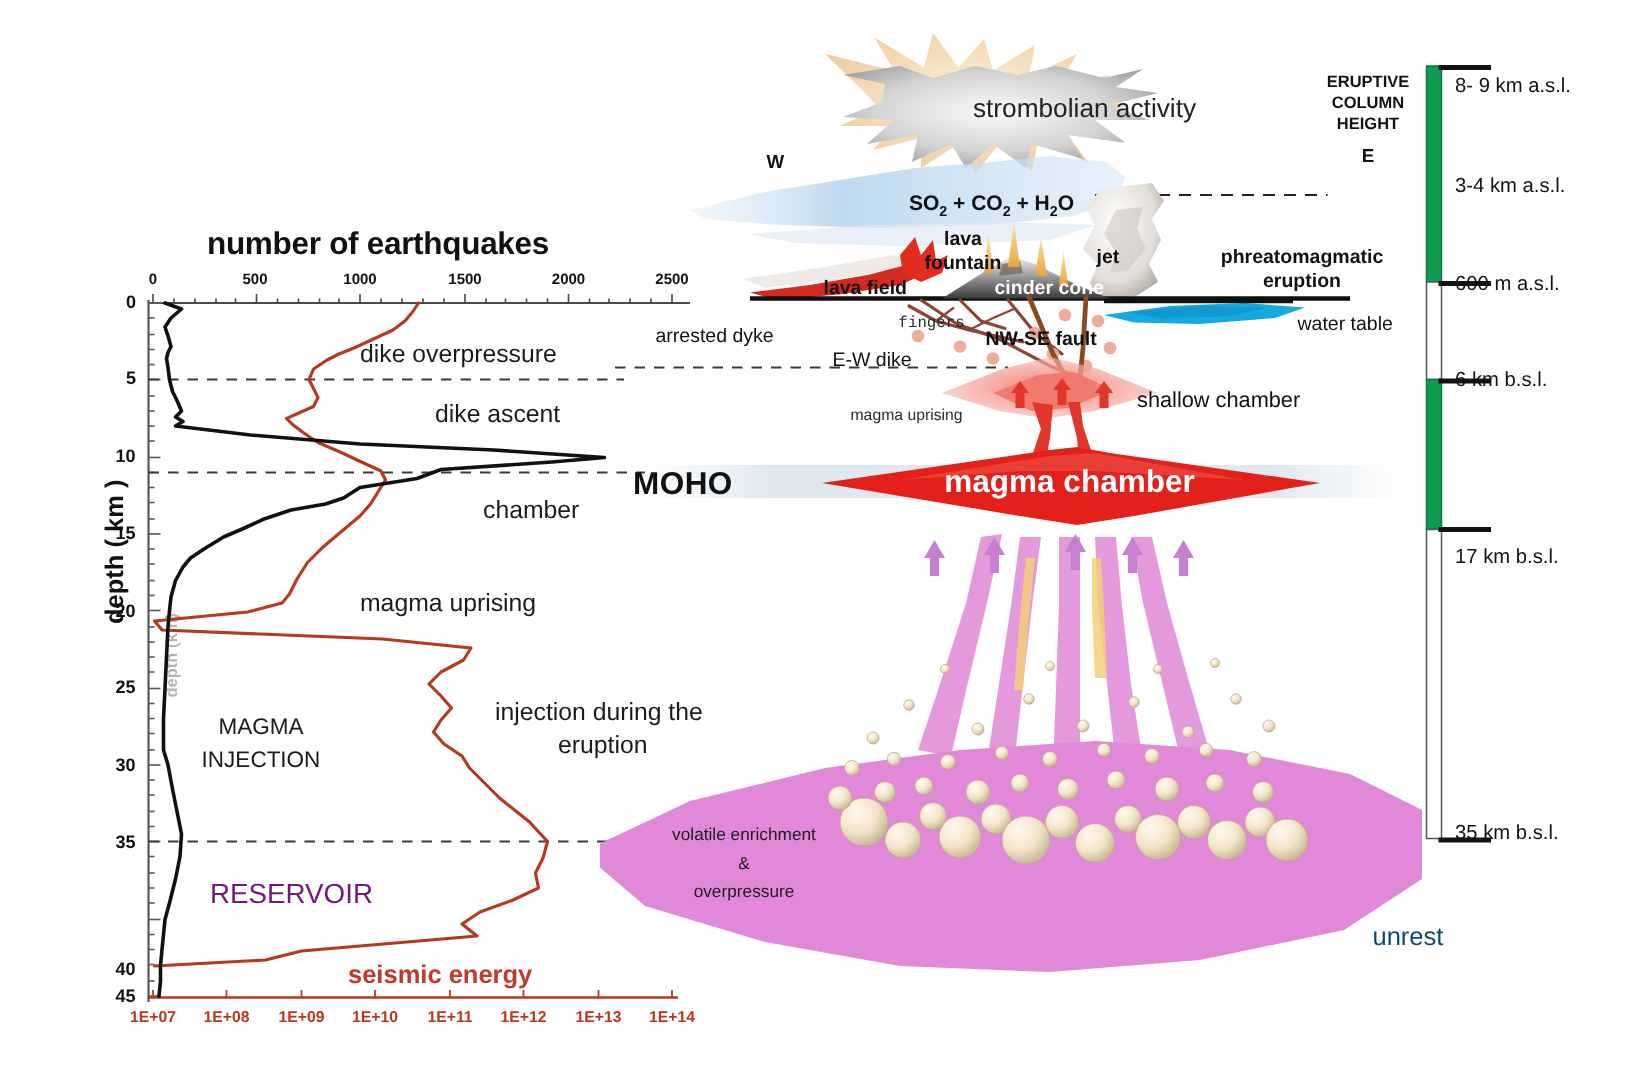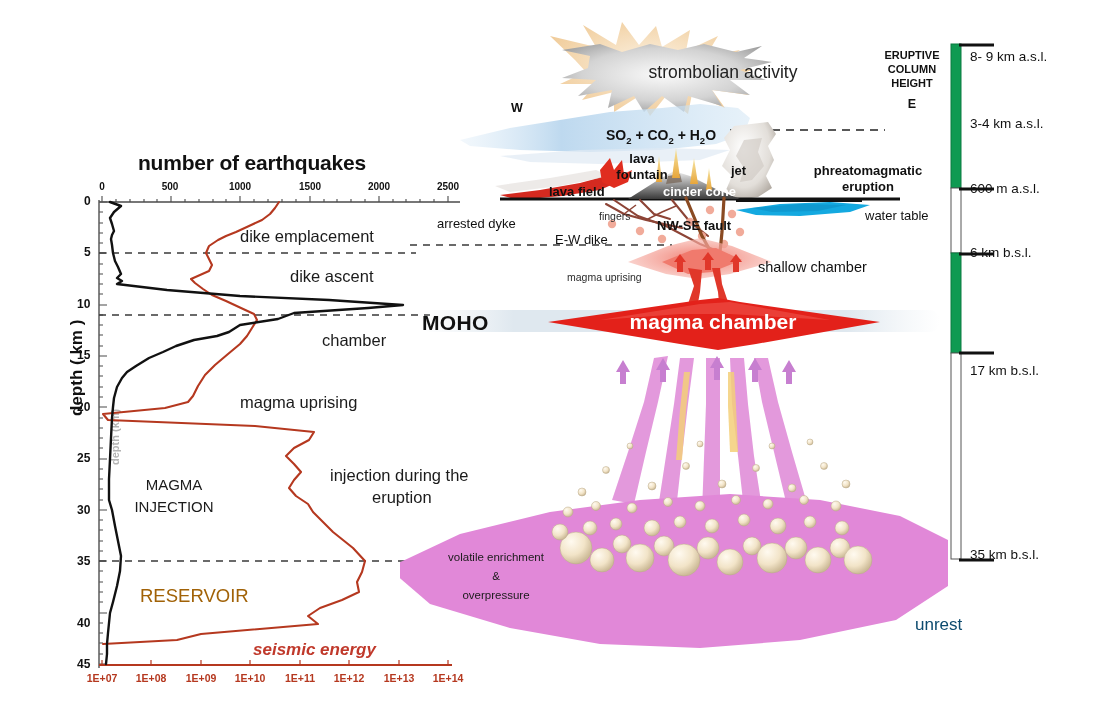--- a/index.html
+++ b/index.html
@@ -12,21 +12,21 @@
   .ctr{text-align:center;transform:translateX(-50%);}
   
   .chart-title{font-size:21px;font-weight:bold;letter-spacing:-.2px;}
   .xtick{font-size:10px;font-weight:bold;color:#111;}
   .xtick-b{font-size:10.5px;font-weight:bold;color:#b5381f;}
   .ytick{font-size:12px;font-weight:bold;color:#111;}
   .yaxis-label{font-size:17px;font-weight:bold;transform:rotate(-90deg);transform-origin:0 0;}
   .ghost{font-size:11px;color:#9b9b9b;font-weight:bold;transform:rotate(-90deg);transform-origin:0 0;opacity:.75;}
   .zone{font-size:16.5px;color:#1b1b1b;}
   .zone-caps{font-size:15px;color:#1b1b1b;text-align:center;}
-  .reservoir-lbl{font-size:18.5px;color:#a16207;}
+  .reservoir-lbl{font-size:18.5px;color:#701a75;}
   .seis{font-size:17px;font-weight:bold;color:#c0392b;}
   
   .lab{font-size:13px;color:#111;}
   .lab-b{font-size:13px;font-weight:bold;color:#111;}
   .lab-xs{font-size:10.5px;color:#2b2b2b;}
   .strom{font-size:17.5px;color:#222;}
   .gas{font-size:14px;font-weight:bold;color:#111;}
   .gas sub{font-size:9.5px;}
   .moho{font-size:21px;font-weight:bold;color:#111;letter-spacing:.3px;}
   .magma-ch{font-size:21px;font-weight:bold;color:#fff;}
@@ -59,42 +59,42 @@
     <div class="t xtick ctr" style="left:448px;top:182px;">2500</div>
 
     <div class="t ytick" style="left:84px;top:195px;">0</div>
     <div class="t ytick" style="left:84px;top:246px;">5</div>
     <div class="t ytick" style="left:77px;top:298px;">10</div>
     <div class="t ytick" style="left:77px;top:349px;">15</div>
     <div class="t ytick" style="left:77px;top:401px;">20</div>
     <div class="t ytick" style="left:77px;top:452px;">25</div>
     <div class="t ytick" style="left:77px;top:504px;">30</div>
     <div class="t ytick" style="left:77px;top:555px;">35</div>
-    <div class="t ytick" style="left:77px;top:617px;">40</div>
+    <div class="t ytick" style="left:77px;top:640px;">40</div>
     <div class="t ytick" style="left:77px;top:658px;">45</div>
 
     <div class="t xtick-b ctr" style="left:102px;top:673px;">1E+07</div>
     <div class="t xtick-b ctr" style="left:151px;top:673px;">1E+08</div>
     <div class="t xtick-b ctr" style="left:201px;top:673px;">1E+09</div>
     <div class="t xtick-b ctr" style="left:250px;top:673px;">1E+10</div>
     <div class="t xtick-b ctr" style="left:300px;top:673px;">1E+11</div>
     <div class="t xtick-b ctr" style="left:349px;top:673px;">1E+12</div>
     <div class="t xtick-b ctr" style="left:399px;top:673px;">1E+13</div>
     <div class="t xtick-b ctr" style="left:448px;top:673px;">1E+14</div>
 
-    <div class="t zone" style="left:240px;top:228px;">dike emplacement</div>
+    <div class="t zone" style="left:240px;top:228px;">dike overpressure</div>
     <div class="t zone" style="left:290px;top:268px;">dike ascent</div>
     <div class="t zone" style="left:322px;top:332px;">chamber</div>
     <div class="t zone" style="left:240px;top:394px;">magma uprising</div>
     <div class="t zone" style="left:330px;top:467px;">injection during the</div>
     <div class="t zone" style="left:372px;top:489px;">eruption</div>
     <div class="t zone-caps ctr" style="left:174px;top:477px;">MAGMA</div>
     <div class="t zone-caps ctr" style="left:174px;top:499px;">INJECTION</div>
     <div class="t reservoir-lbl" style="left:140px;top:586px;">RESERVOIR</div>
-    <div class="t seis" style="left:253px;top:641px;font-style:italic;">seismic energy</div>
+    <div class="t seis" style="left:232px;top:641px;">seismic energy</div>
 
     <svg class="abs" style="left:0;top:0;" width="470" height="712">
       <defs>
         <clipPath id="plotclip">
             <rect x="96" y="198" width="370" height="472"></rect>
           </clipPath>
       </defs>
 
       <g stroke="#4a4a4a" stroke-width="1.4">
         <line x1="99" y1="202" x2="460" y2="202"></line>
@@ -455,21 +455,21 @@
     <div class="t lab-b ctr" style="left:242px;top:168px;">fountain</div>
     <div class="t lab-b" style="left:149px;top:185px;">lava field</div>
     <div class="t lab-b" style="left:331px;top:164px;">jet</div>
     <div class="t lab-b" style="left:263px;top:185px;color:#fff;">cinder cone</div>
 
     <div class="t lab-b ctr" style="left:468px;top:164px;">phreatomagmatic</div>
     <div class="t lab-b ctr" style="left:468px;top:180px;">eruption</div>
     <div class="t lab" style="left:465px;top:209px;">water table</div>
 
     <div class="t lab" style="left:37px;top:217px;">arrested dyke</div>
-    <div class="t lab-xs" style="left:199px;top:211px;">fingers</div>
+    <div class="t lab-xs" style="left:199px;top:211px;font-family:Liberation Mono, monospace;">fingers</div>
     <div class="t lab" style="left:155px;top:233px;">E-W dike</div>
     <div class="t lab-b" style="left:257px;top:219px;">NW-SE fault</div>
 
     <div class="t lab-xs" style="left:167px;top:272px;">magma uprising</div>
     <div class="t shallow" style="left:358px;top:260px;">shallow chamber</div>
 
     <div class="t moho" style="left:22px;top:312px;">MOHO</div>
     <div class="t magma-ch ctr" style="left:313px;top:311px;">magma chamber</div>
 
     <div class="t vol-sm ctr" style="left:96px;top:551px;">volatile enrichment</div>

